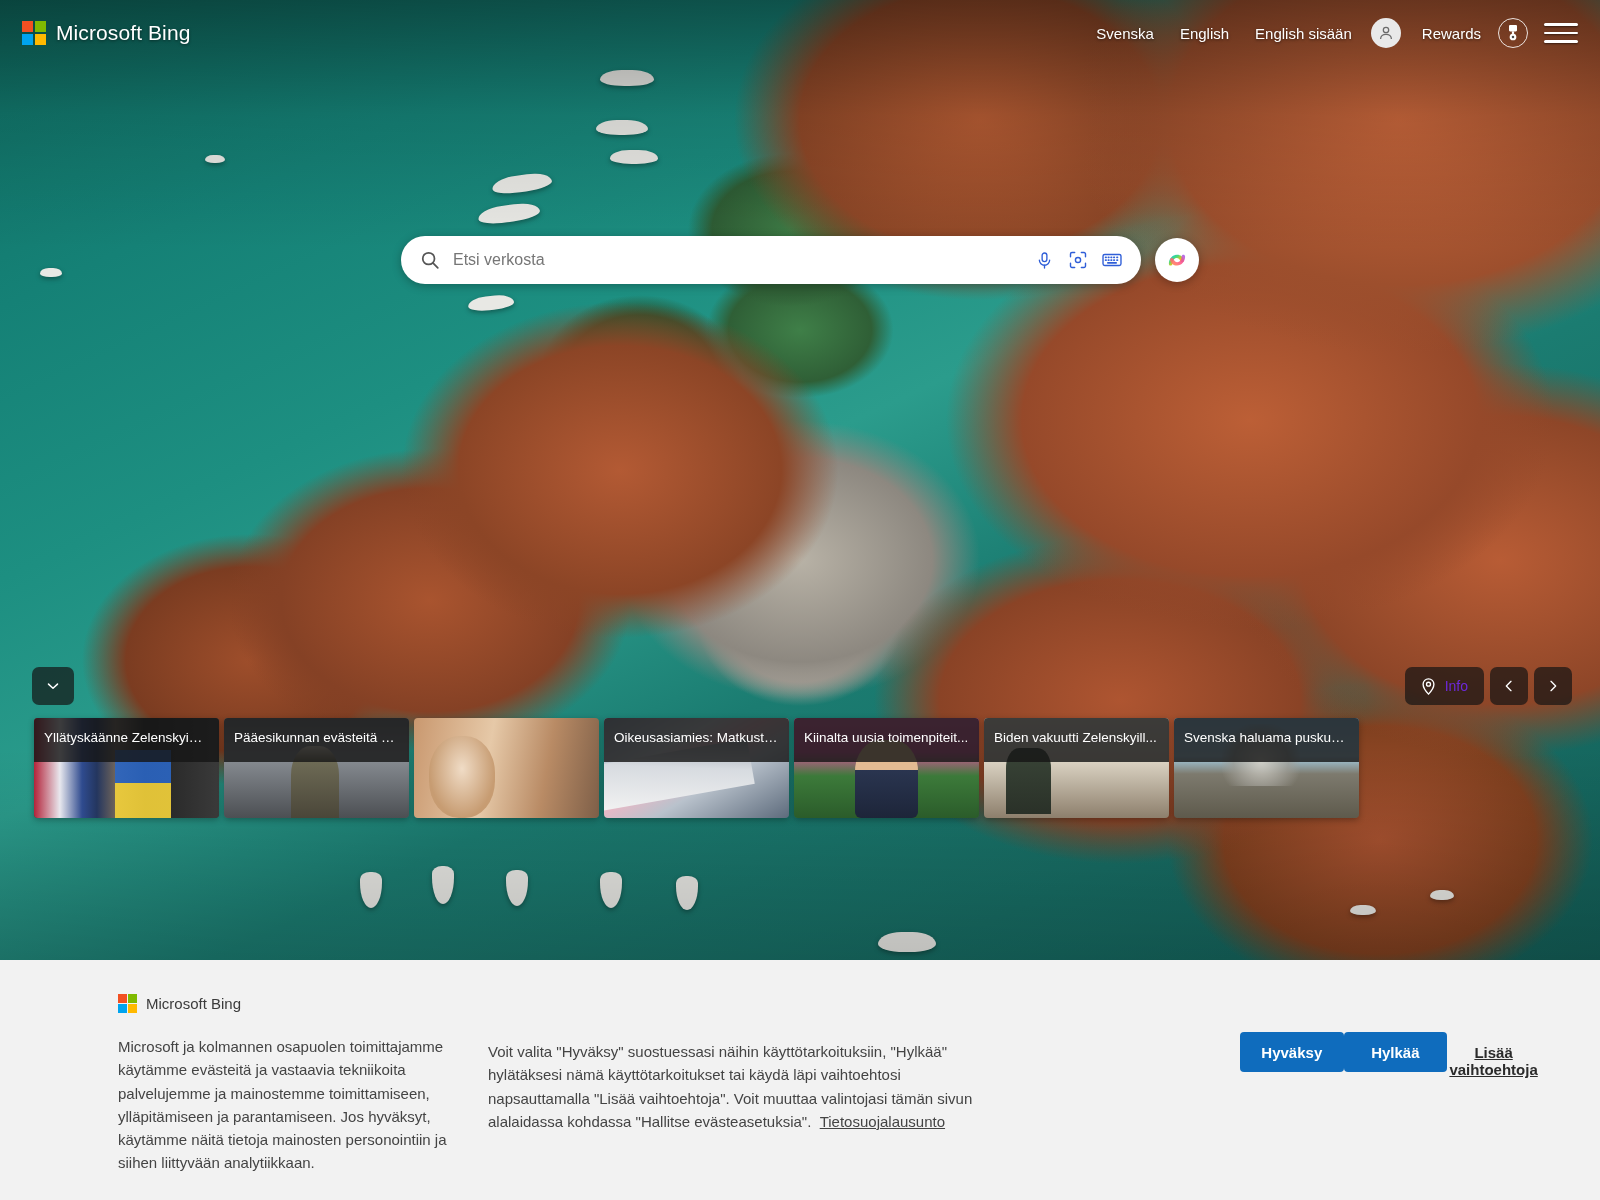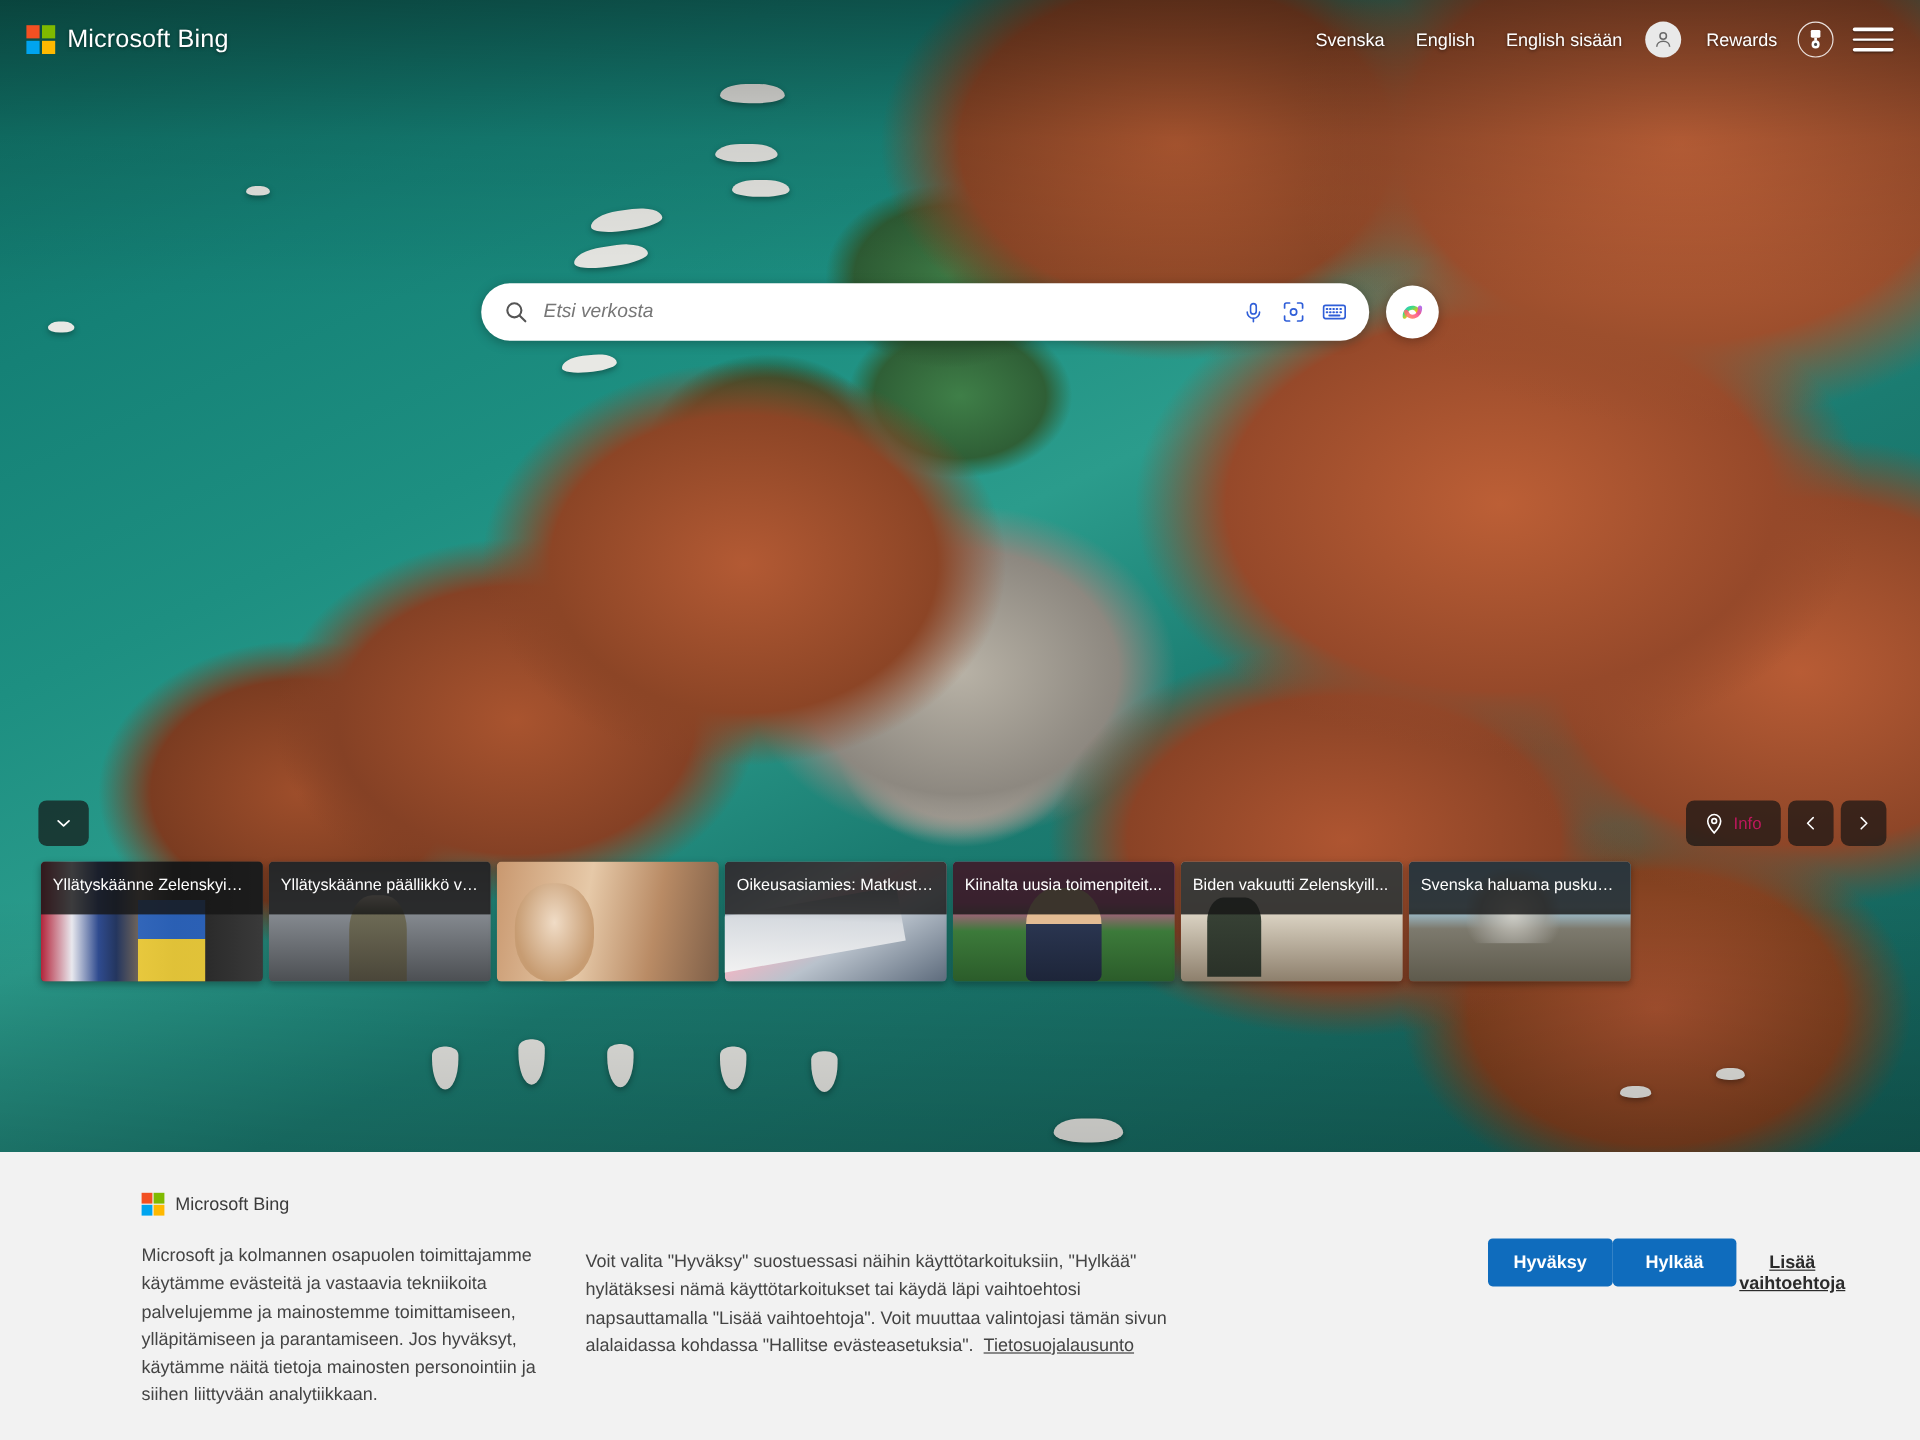--- a/index.html
+++ b/index.html
@@ -111,21 +111,21 @@
     width: 740px; height: 48px;
     background: #fff; border-radius: 24px;
     display: flex; align-items: center;
     padding: 0 14px 0 18px;
     box-shadow: 0 2px 10px rgba(0,0,0,.28);
   }
   .search-input {
     flex: 1; border: 0; outline: 0;
     font-size: 16px; color: #202124;
     font-family: "Liberation Sans", sans-serif;
-    margin-left: 12px; background: transparent; font-style: italic;
+    margin-left: 12px; background: transparent;
   }
   .search-input::placeholder { color: #767676; }
   .sb-icon { width: 30px; height: 30px; display: flex; align-items: center; justify-content: center; cursor: pointer; border-radius: 50%; flex: 0 0 auto; margin-left: 4px; }
   .copilot-btn {
     width: 44px; height: 44px; border-radius: 50%;
     background: #fff; display: flex; align-items: center; justify-content: center;
     box-shadow: 0 2px 10px rgba(0,0,0,.28); cursor: pointer;
   }
 
   
@@ -135,21 +135,21 @@
     background: rgba(20,20,20,.70);
     display: flex; align-items: center; justify-content: center;
     cursor: pointer; z-index: 18;
   }
   .hero-ctrls {
     position: absolute; right: 28px; top: 667px;
     display: flex; gap: 6px; z-index: 18;
   }
   .info-btn {
     height: 38px; padding: 16px 16px; border-radius: 7px;
-    background: rgba(20,20,20,.70); color: #be185d;
+    background: rgba(20,20,20,.70); color: #6d28d9;
     display: flex; align-items: center; gap: 9px;
     font-size: 14px; cursor: pointer;
   }
   .arrow-btn {
     width: 38px; height: 38px; border-radius: 7px;
     background: rgba(20,20,20,.70);
     display: flex; align-items: center; justify-content: center;
     cursor: pointer;
   }
 
@@ -399,21 +399,21 @@
     </div>
   </div>
 
   <div class="news-strip">
     <div class="news-card">
       <div class="news-thumb t-zelensky"></div>
       <div class="news-title">Yllätyskäänne Zelenskyin ...</div>
     </div>
     <div class="news-card">
       <div class="news-thumb t-military"></div>
-      <div class="news-title">Yllätyskäänne päällikkö vi...</div>
+      <div class="news-title">Pääesikunnan evästeitä vi...</div>
     </div>
     <div class="news-card">
       <div class="news-thumb t-maggie"></div>
     </div>
     <div class="news-card">
       <div class="news-thumb t-ship"></div>
       <div class="news-title">Oikeusasiamies: Matkusta...</div>
     </div>
     <div class="news-card">
       <div class="news-thumb t-xi"></div>

